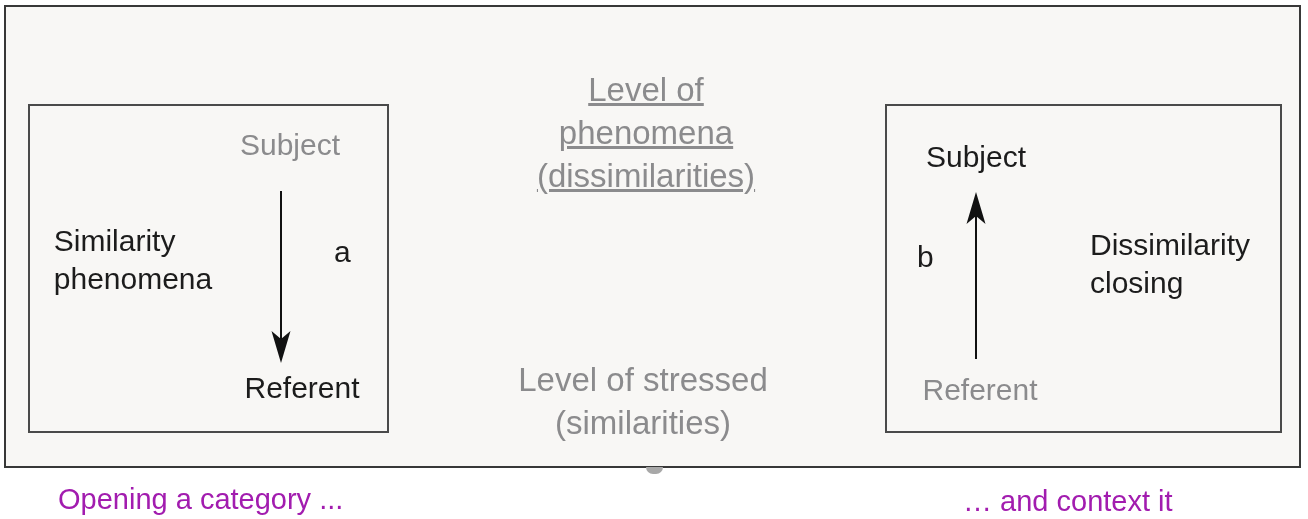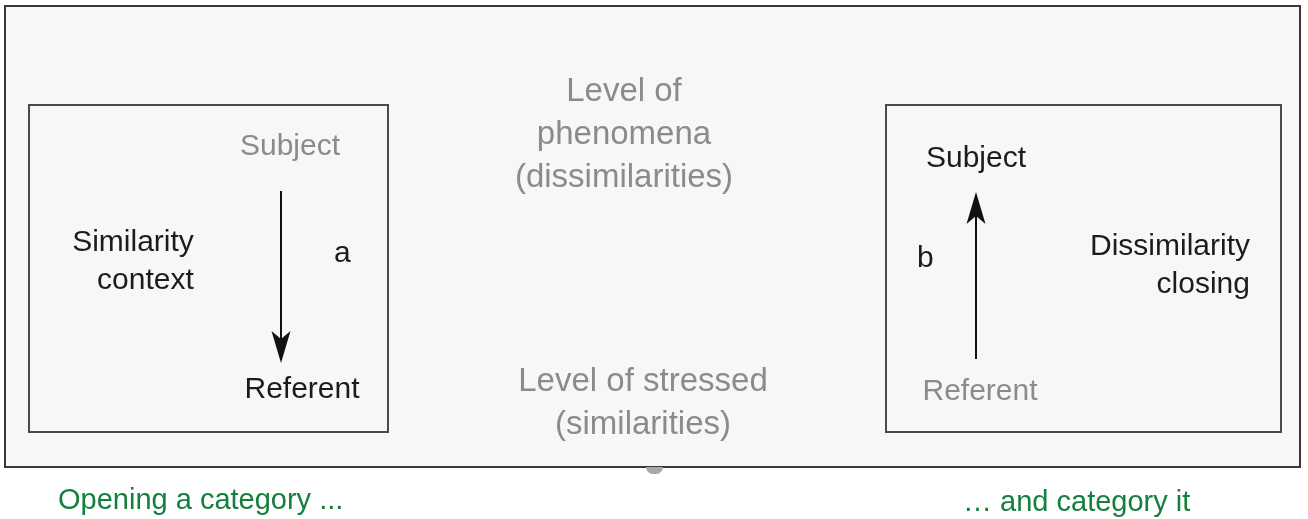--- a/index.html
+++ b/index.html
@@ -32,55 +32,55 @@
   }
   #left-box  { left: 28px;  top: 104px; width: 361px; height: 329px; }
   #right-box { left: 885px; top: 104px; width: 397px; height: 329px; }
 
   .lbl {
     position: absolute;
     font-size: 30px;
     line-height: 38px;
     white-space: pre-line;
   }
-  .centered { transform: translateX(-50%); text-align: right; }
+  .centered { transform: translateX(-50%); text-align: left; }
   .gray  { color: #8b8b8d; }
   .black { color: #1c1c1c; }
 
   .level-lbl {
     position: absolute;
     font-size: 33px;
     line-height: 43px;
     color: #8b8b8d;
     text-align: center;
     transform: translateX(-50%);
     white-space: pre-line;
   }
-  #level-phenomena { left: 624px; top: 68px; }
+  #level-phenomena { left: 646px; top: 68px; text-decoration: underline; }
   #level-context   { left: 643px; top: 358px; }
 
   #subject-left   { left: 290px;  top: 126px; }
   #a-label        { left: 334px;  top: 233px; }
   #similarity-lbl { left: 133px;  top: 222px; }
   #referent-left  { left: 302px;  top: 369px; }
 
   #subject-right     { left: 976px;  top: 138px; }
   #b-label           { left: 917px;  top: 238px; }
   #dissimilarity-lbl { left: 1170px; top: 226px; }
   #referent-right    { left: 980px;  top: 371px; }
 
   .arrow-svg { position: absolute; }
   #arrow-down { left: 267px; top: 189px; }
   #arrow-up   { left: 962px; top: 191px; }
 
   .caption {
     position: absolute;
     font-size: 29px;
     line-height: 34px;
-    color: #15803d;
+    color: #a21caf;
   }
   #caption-left  { left: 58px;  top: 482px; }
   #caption-right { left: 963px; top: 484px; }
 
   .curl-artifact {
     position: absolute;
     left: 646px;
     top: 467px;
     width: 17px;
     height: 7px;
@@ -100,30 +100,30 @@
 (similarities)</div>
 
 <div id="left-box" class="inner-box"></div>
 <div id="subject-left" class="lbl gray centered">Subject</div>
 <svg id="arrow-down" class="arrow-svg" width="28" height="176" viewBox="0 0 28 176">
   <line x1="14" y1="2" x2="14" y2="150" stroke="#111111" stroke-width="2"></line>
   <polygon points="14,174 4.5,142 14,150 23.5,142" fill="#111111"></polygon>
 </svg>
 <div id="a-label" class="lbl black">a</div>
 <div id="similarity-lbl" class="lbl black centered">Similarity
-context</div>
+phenomena</div>
 <div id="referent-left" class="lbl black centered">Referent</div>
 
 <div id="right-box" class="inner-box"></div>
 <div id="subject-right" class="lbl black centered">Subject</div>
 <svg id="arrow-up" class="arrow-svg" width="28" height="170" viewBox="0 0 28 170">
   <line x1="14" y1="24" x2="14" y2="168" stroke="#111111" stroke-width="2"></line>
   <polygon points="14,1 4.5,33 14,25 23.5,33" fill="#111111"></polygon>
 </svg>
 <div id="b-label" class="lbl black">b</div>
 <div id="dissimilarity-lbl" class="lbl black centered">Dissimilarity
 closing</div>
 <div id="referent-right" class="lbl gray centered">Referent</div>
 
 <div class="curl-artifact"></div>
 
 <div id="caption-left" class="caption">Opening a category ...</div>
-<div id="caption-right" class="caption">… and category it</div>
+<div id="caption-right" class="caption">… and context it</div>
 
 </body></html>

